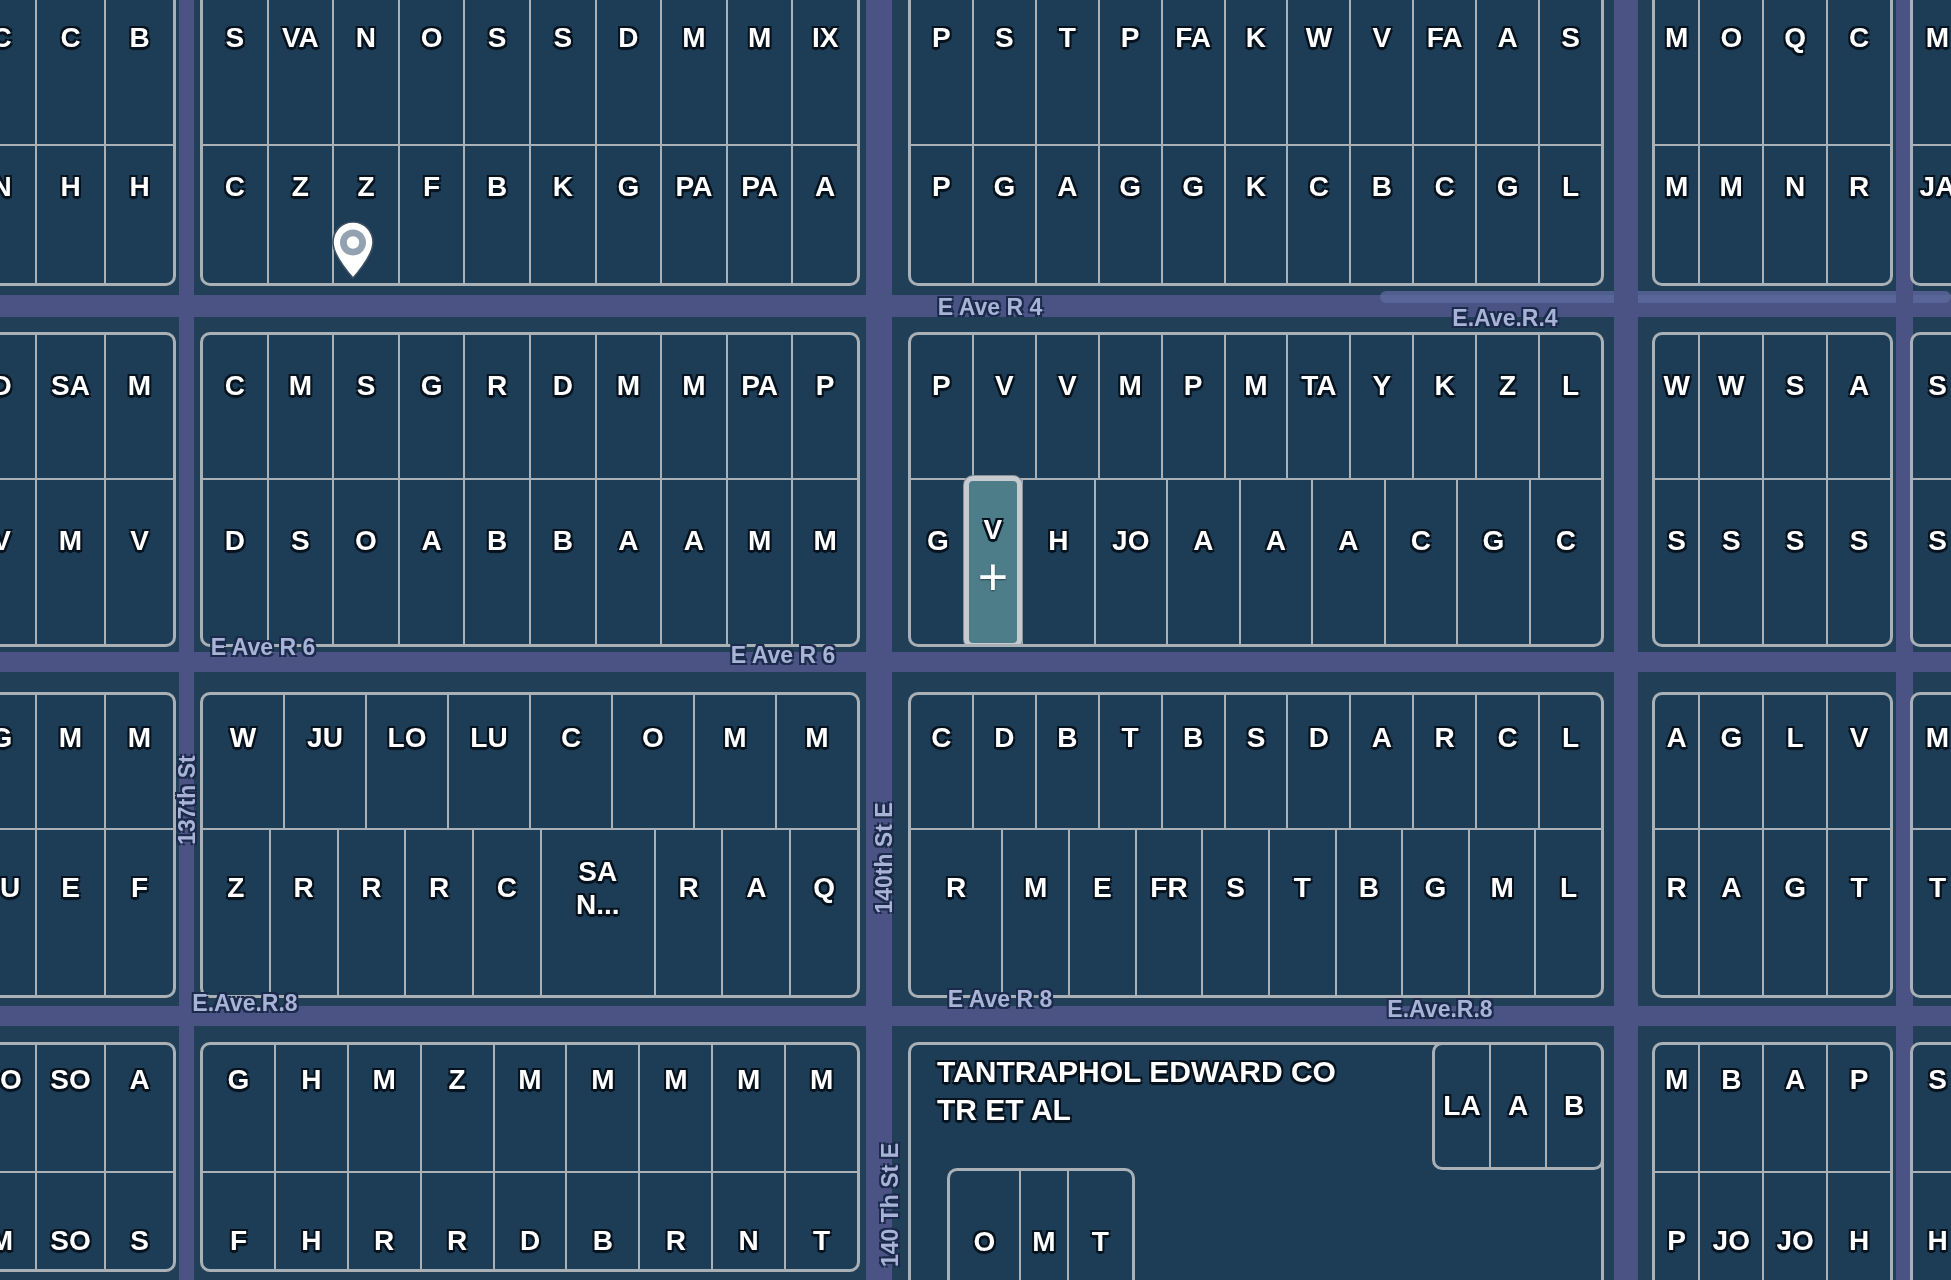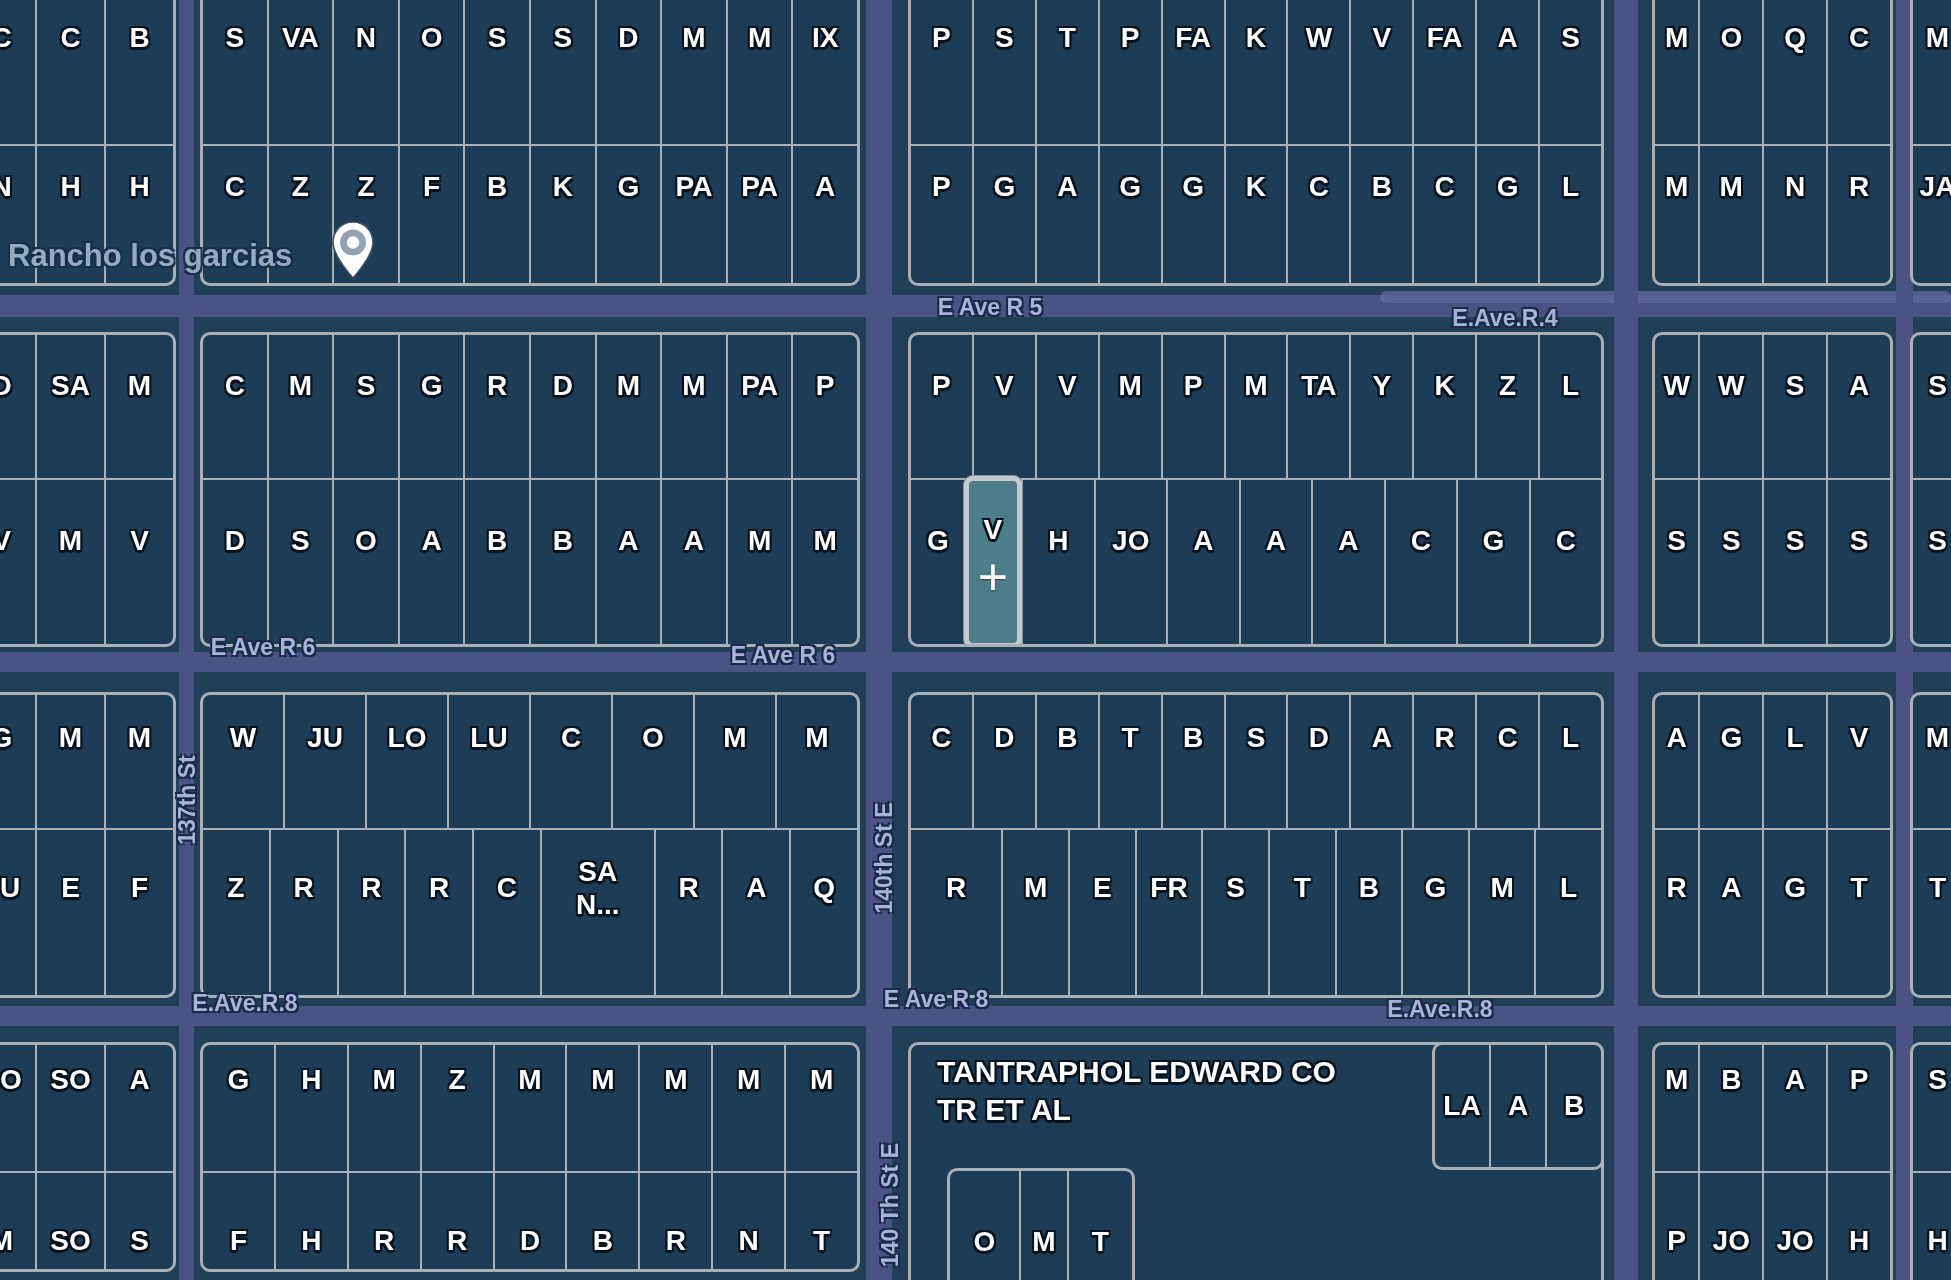--- a/index.html
+++ b/index.html
@@ -796,33 +796,32 @@
           </div>
         </div>
         <div class="prow">
           <div class="parcel">
             <span class="plabel" style="transform: translateY(-10px);">H</span>
           </div>
         </div>
       </div>
     </div>
   <div id="road-labels">
-      <div class="rlabel" style="left: 990px; top: 307px;">E Ave R 5</div>
+      <div class="rlabel" style="left: 990px; top: 307px;">E Ave R 4</div>
       <div class="rlabel" style="left: 1505px; top: 318px;">E.Ave.R.4</div>
       <div class="rlabel" style="left: 263px; top: 647px;">E Ave R 6</div>
       <div class="rlabel" style="left: 783px; top: 655px;">E Ave R 6</div>
       <div class="rlabel" style="left: 245px; top: 1003px;">E.Ave.R.8</div>
-      <div class="rlabel" style="left: 936px; top: 999px;">E Ave R 8</div>
+      <div class="rlabel" style="left: 1000px; top: 999px;">E Ave R 8</div>
       <div class="rlabel" style="left: 1440px; top: 1009px;">E.Ave.R.8</div>
       <div class="rlabel vert" style="left: 187px; top: 800px;">137th St</div>
       <div class="rlabel vert" style="left: 884px; top: 858px;">140th St E</div>
       <div class="rlabel vert" style="left: 890px; top: 1205px;">140 Th St E</div>
     </div>
 
-  <div class="pin-label">Rancho los garcias</div>
 
   <div class="pin">
     <svg width="48" height="60" viewBox="0 0 48 60">
       <path d="M24 2 C12.4 2 4 10.8 4 22.5 C4 36.5 24 58 24 58 C24 58 44 36.5 44 22.5 C44 10.8 35.6 2 24 2 Z" fill="#ffffff" stroke="#3c4f63" stroke-width="1.6"></path>
       <circle cx="24" cy="22.5" r="13" fill="#93a2b1"></circle>
       <circle cx="24" cy="22.5" r="6.2" fill="#ffffff"></circle>
     </svg>
   </div>
 </div>
 

